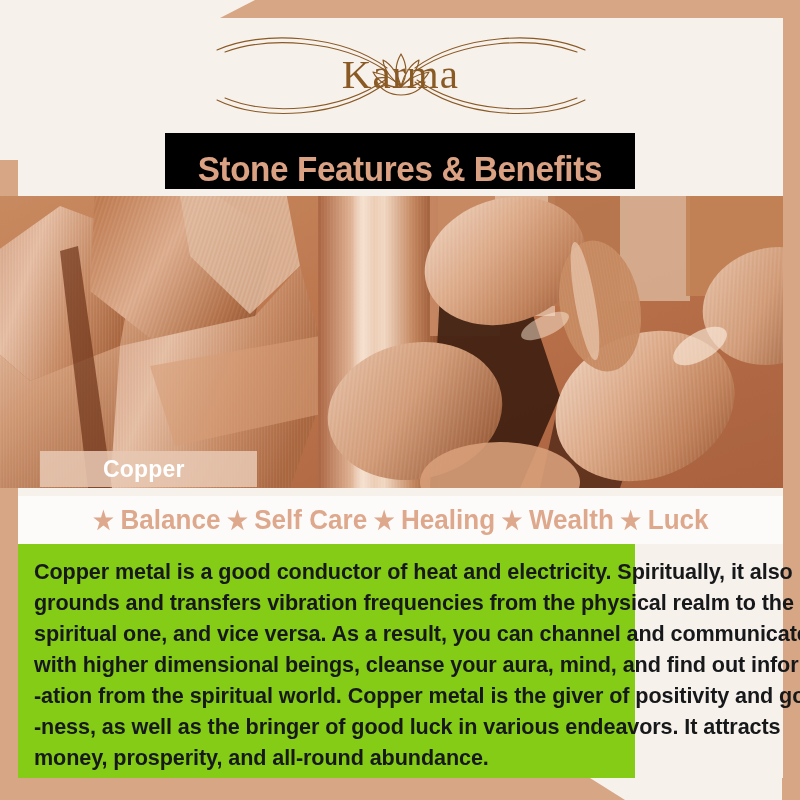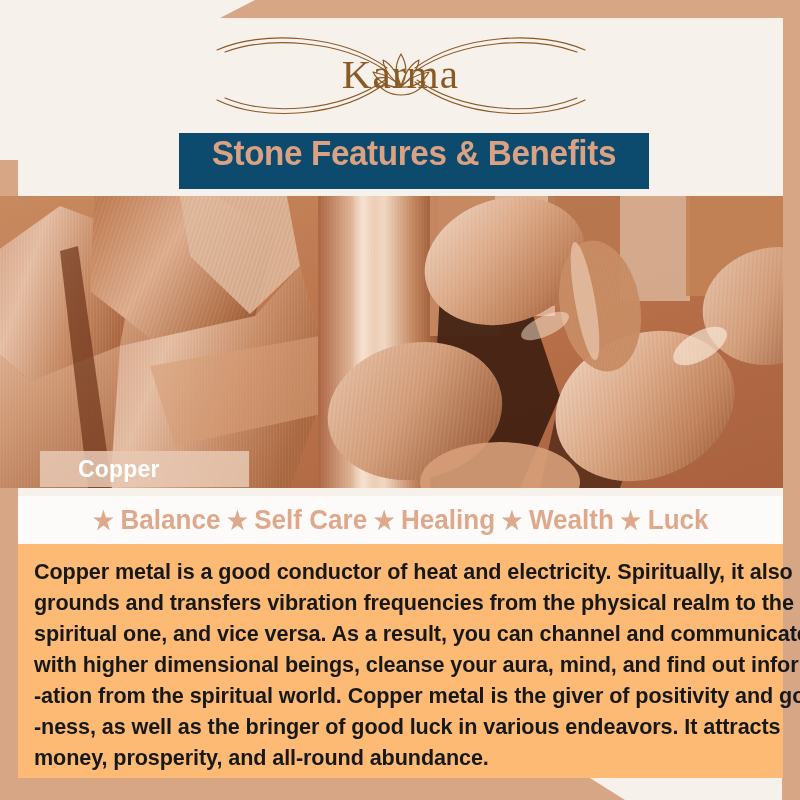--- a/index.html
+++ b/index.html
@@ -96,27 +96,27 @@
     font-size: 41px;
     letter-spacing: 1.2px;
     color: #8a5a25;
     white-space: nowrap;
   }
   .brand-word { line-height: 1; }
 
   
   .title-band {
     position: absolute;
-    left: 179px;
+    left: 165px;
     top: 133px;
     width: 470px;
     height: 56px;
-    background: #0c4a6e;
-    display: flex;
-    align-items: flex-start;
+    background: #000000;
+    display: flex;
+    align-items: flex-end;
     justify-content: center;
   }
   .title-text {
     font-family: "Liberation Sans Narrow", "Liberation Sans", sans-serif;
     font-weight: 700;
     font-size: 35px;
     letter-spacing: -0.4px;
     color: #dba183;
     transform: scaleX(0.95);
     white-space: nowrap;
@@ -131,26 +131,27 @@
     height: 292px;
     overflow: hidden;
     background: #b5714a;
   }
   .hero-art { position: absolute; left: 0; top: 0; width: 783px; height: 292px; }
 
   .hero-caption {
     position: absolute;
     left: 40px;
     top: 255px;
-    width: 209px;
+    width: 192px;
     height: 36px;
     background: rgba(232, 200, 179, 0.86);
     display: flex;
     align-items: center;
     z-index: 5;
+    padding-left: 25px;
   }
   .hero-caption-text {
     margin-left: 38px;
     font-family: "Liberation Sans", sans-serif;
     font-weight: 700;
     font-size: 23px;
     color: #ffffff;
     letter-spacing: 0.2px;
   }
 
@@ -177,23 +178,23 @@
     transform: scaleX(0.93);
   }
   .benefit-star { font-size: 25px; line-height: 1; margin: 0 4px; }
   .benefit-label { margin: 0 3px; }
 
   
   .body-card {
     position: absolute;
     left: 18px;
     top: 544px;
-    width: 765px;
+    width: 617px;
     height: 234px;
-    background: #fdba74;
+    background: #84cc16;
   }
   .body-copy {
     position: absolute;
     left: 16px;
     top: 12px;
     width: 742px;
     font-family: "Liberation Sans Narrow", "Liberation Sans", sans-serif;
     font-weight: 700;
     font-size: 22.5px;
     line-height: 31px;

